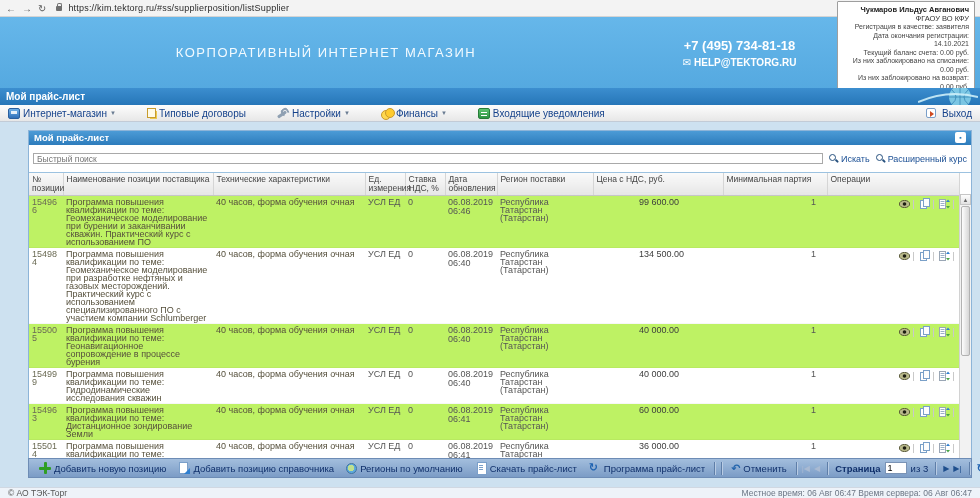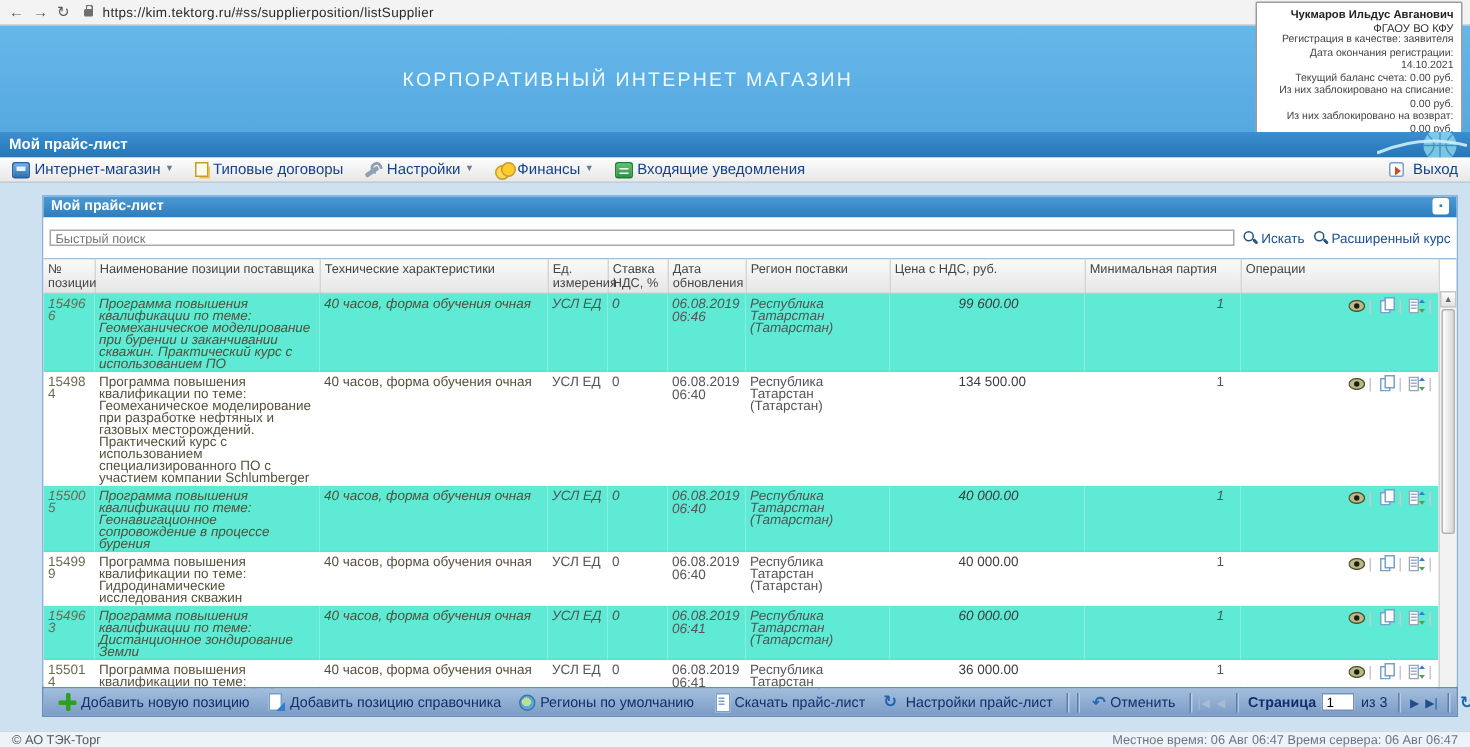--- a/index.html
+++ b/index.html
@@ -92,21 +92,21 @@
   table { border-collapse:collapse; table-layout:fixed; width:930px;padding-left:48px; }
   col.c1{width:34px} col.c2{width:150px} col.c3{width:152px} col.c4{width:40px} col.c5{width:40px}
   col.c6{width:52px} col.c7{width:96px} col.c8{width:130px} col.c9{width:104px} col.c10{width:132px}
   thead th { background:linear-gradient(180deg,#fafafa,#e6e6e6); border-right:1px solid #d5d5d5;
     border-bottom:1px solid #c6c6c6; font-weight:normal; font-size:8.5px; line-height:9px; color:#444;
     text-align:left; padding:2px 3px; height:21px; vertical-align:top; }
   .gbody { height:278px; overflow:hidden; }
   td { font-size:9px; line-height:7.5px; padding:2px 3px 1px; vertical-align:top; color:#555;
     border-bottom:1px solid rgba(0,0,0,0.03); word-wrap:break-word; }
   td { line-height:8px; }
-  tr.odd  { background:#5eead4;font-style:italic; }
+  tr.odd  { background:#bef264; }
   tr.even { background:#ffffff; }
   .c-name { color:#56503c; }
   .c-spec { color:#56503c; }
   .c-id { color:#6b6b54; }
   .c-price { padding-left:46px; color:#3c3c3c; }
   .c-min { padding-left:88px; }
   .c-date div { line-height:8.5px; }
   .c-ops { padding-left:72px; white-space:nowrap; }
   .op { display:inline-block; vertical-align:middle; cursor:pointer; }
   .opsep { display:inline-block; width:1px; height:9px; background:#c9c9c9; margin:0 3px; vertical-align:middle; }
@@ -162,20 +162,24 @@
   <span class="bnav">↻</span>
   <span class="lock"></span>
   <span class="url">https://kim.tektorg.ru/#ss/supplierposition/listSupplier</span>
   <span class="bspacer"></span>
   <span class="ext-puzzle"></span>
   <span class="ext-green"></span>
 </div>
 
 <div class="app-header">
   <div class="head-title">КОРПОРАТИВНЫЙ ИНТЕРНЕТ МАГАЗИН</div>
+  <div class="contacts">
+    <div class="phone">+7 (495) 734-81-18</div>
+    <div class="email"><span class="env">✉</span><span>HELP@TEKTORG.RU</span></div>
+  </div>
   <div class="user-box">
     <div class="u-name">Чукмаров Ильдус Авганович</div>
     <div class="u-org">ФГАОУ ВО КФУ</div>
     <div id="user-lines-host">
   <div class="u-line">Регистрация в качестве: заявителя</div>
 
   <div class="u-line">Дата окончания регистрации: 14.10.2021</div>
 
   <div class="u-line">Текущий баланс счета: 0.00 руб.</div>
 
@@ -192,21 +196,21 @@
   <span>Мой прайс-лист</span>
   <span class="bc-spacer"></span>
   <svg class="bc-globe" width="60" height="17" viewBox="0 0 60 17">
     <circle cx="42" cy="9" r="11" fill="#8fd8ec" opacity="0.8"></circle>
     <path d="M31 9 H53 M42 -2 V20 M34 2 Q42 9 34 16 M50 2 Q42 9 50 16" stroke="#2d7fae" stroke-width="1" fill="none" opacity="0.7"></path>
     <path d="M0 14 Q30 1 60 9" stroke="#cdeef8" stroke-width="2" fill="none" opacity="0.9"></path>
   </svg>
 </div>
 
 <div class="menu-bar">
-  <span id="menu-host" style="display:flex;gap:14px;align-items:center;justify-content:center;">
+  <span id="menu-host" style="display:flex;gap:31px;align-items:center;justify-content:center;">
   <span class="menu-item">
     <span class="mi mi-shop"></span>
     <span>Интернет-магазин</span>
     <span class="caret">▼</span>
   </span>
 
   <span class="menu-item">
     <span class="mi mi-docs"></span>
     <span>Типовые договоры</span>
 
@@ -551,21 +555,21 @@
     <span>Регионы по умолчанию</span>
   </span>
 
   <span class="tb-btn">
     <span class="tb-ic tb-download"></span>
     <span>Скачать прайс-лист</span>
   </span>
 
   <span class="tb-btn">
     <span class="tb-ic tb-refresh"></span>
-    <span>Настройки прайс-лист</span>
+    <span>Программа прайс-лист</span>
   </span>
 </span>
   <span class="tbsep"></span>
     <span class="tbsep"></span>
   <span class="tb-btn">
     <span class="ic-undo">↶</span>
     <span>Отменить</span>
   </span>
   <span class="tbsep"></span>
   <span class="pg">

